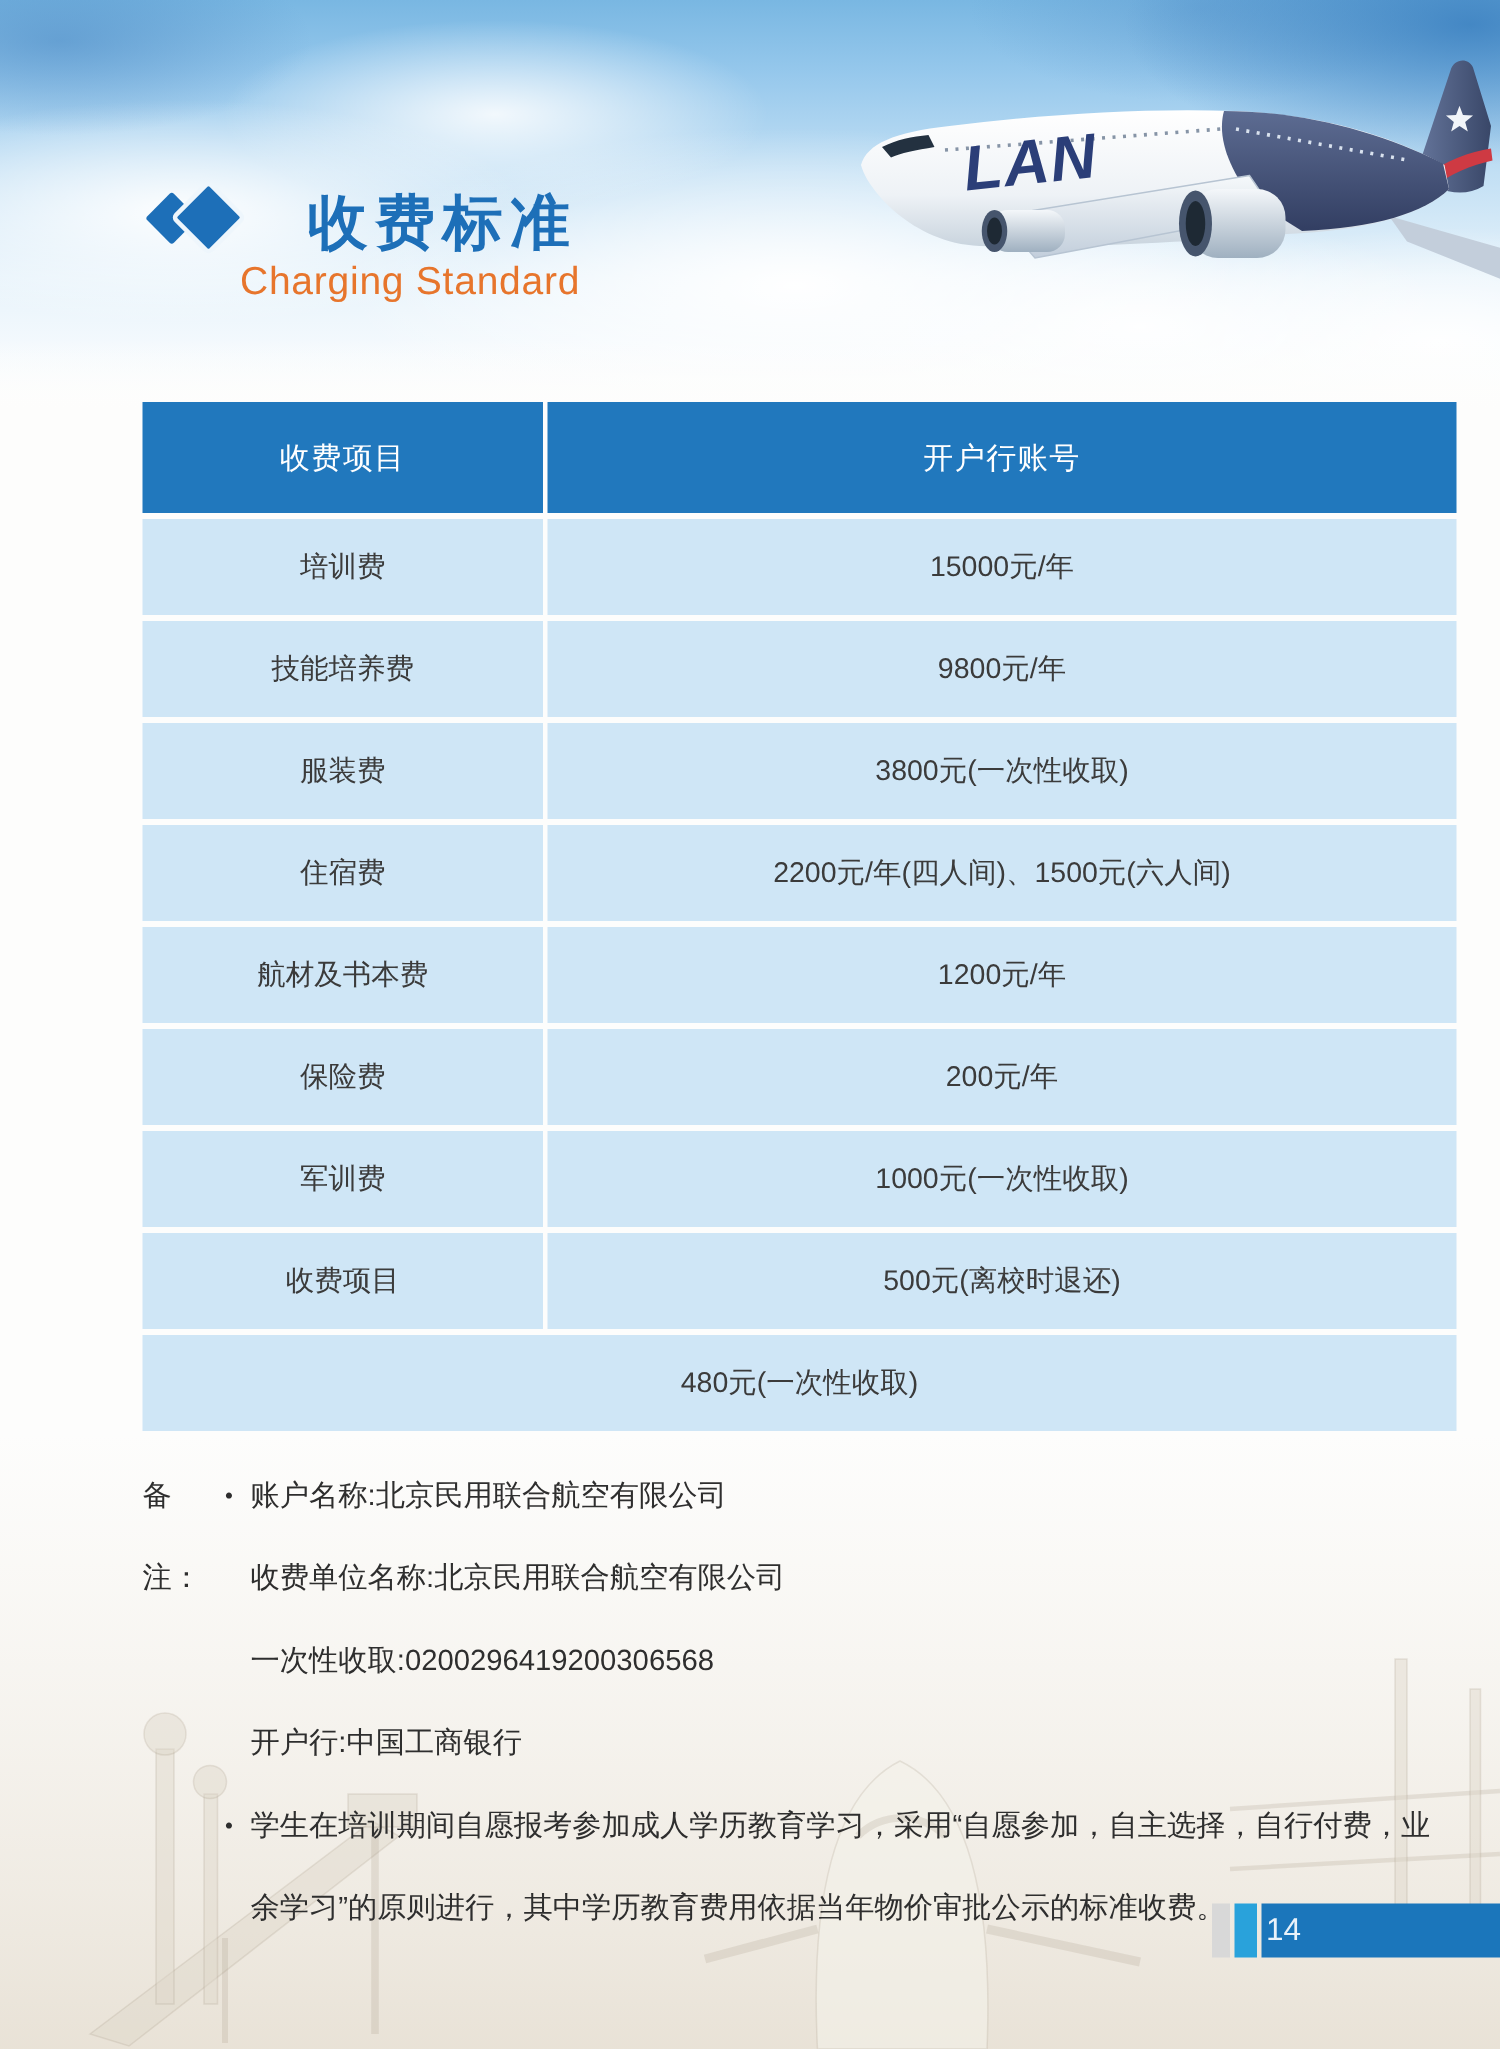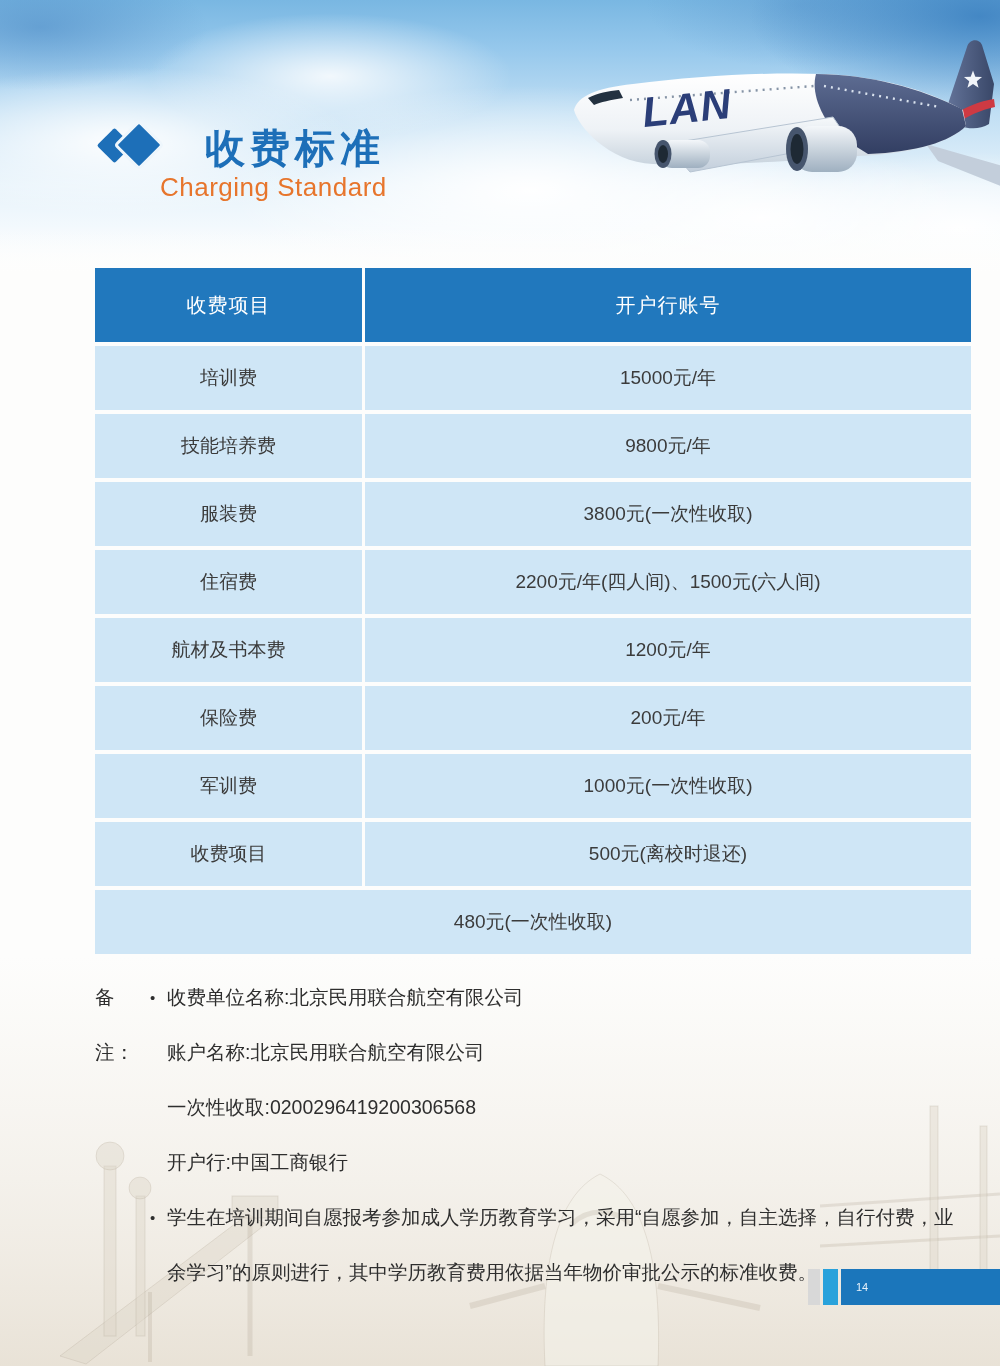--- a/index.html
+++ b/index.html
@@ -59,22 +59,22 @@
   .note-lines{flex:1;}
   .note-line{line-height:55px;white-space:nowrap;}
 
   
   .footer-scene{position:absolute;left:0;bottom:0;width:1000px;height:410px;pointer-events:none;}
 
   
   .page-badge{position:absolute;left:808px;right:0;top:1269px;height:36px;display:flex;gap:3px;}
   .seg-gray{width:12px;background:var(--badge-gray);}
   .seg-light{width:15px;background:var(--badge-lightblue);}
-  .seg-dark{flex:1;background:var(--badge-blue);color:#e9f2fa;font-size:11px;
-    display:flex;align-items:center;padding-left:15px;}
+  .seg-dark{flex:1;background:var(--badge-blue);color:#e9f2fa;font-size:21px;
+    display:flex;align-items:center;padding-left:3px;}
 </style>
 </head>
 <body>
 
 <div class="page">
 
   <div class="sky">
 
     <svg class="plane" viewBox="0 0 455 205" aria-hidden="true">
       <defs>
@@ -224,22 +224,22 @@
   </div>
   </div>
 
   <div class="notes">
     <div class="notes-inner">
       <div class="notes-label">备注：</div>
       <div class="notes-list">
     <div class="note-item">
       <span class="note-bullet">•</span>
       <div class="note-lines">
+              <div class="note-line">账户名称:北京民用联合航空有限公司</div>
               <div class="note-line">收费单位名称:北京民用联合航空有限公司</div>
-              <div class="note-line">账户名称:北京民用联合航空有限公司</div>
               <div class="note-line">一次性收取:0200296419200306568</div>
               <div class="note-line">开户行:中国工商银行</div>
             </div>
     </div>
 
     <div class="note-item">
       <span class="note-bullet">•</span>
       <div class="note-lines">
               <div class="note-line">学生在培训期间自愿报考参加成人学历教育学习，采用“自愿参加，自主选择，自行付费，业</div>
               <div class="note-line">余学习”的原则进行，其中学历教育费用依据当年物价审批公示的标准收费。</div>

